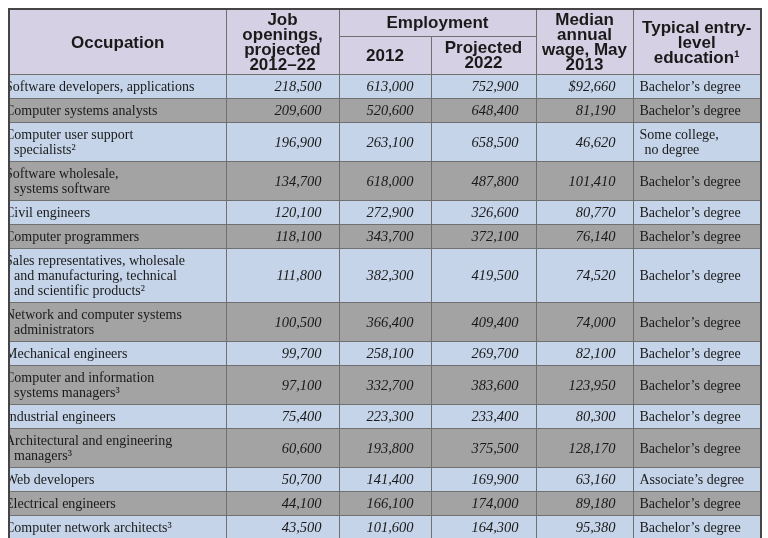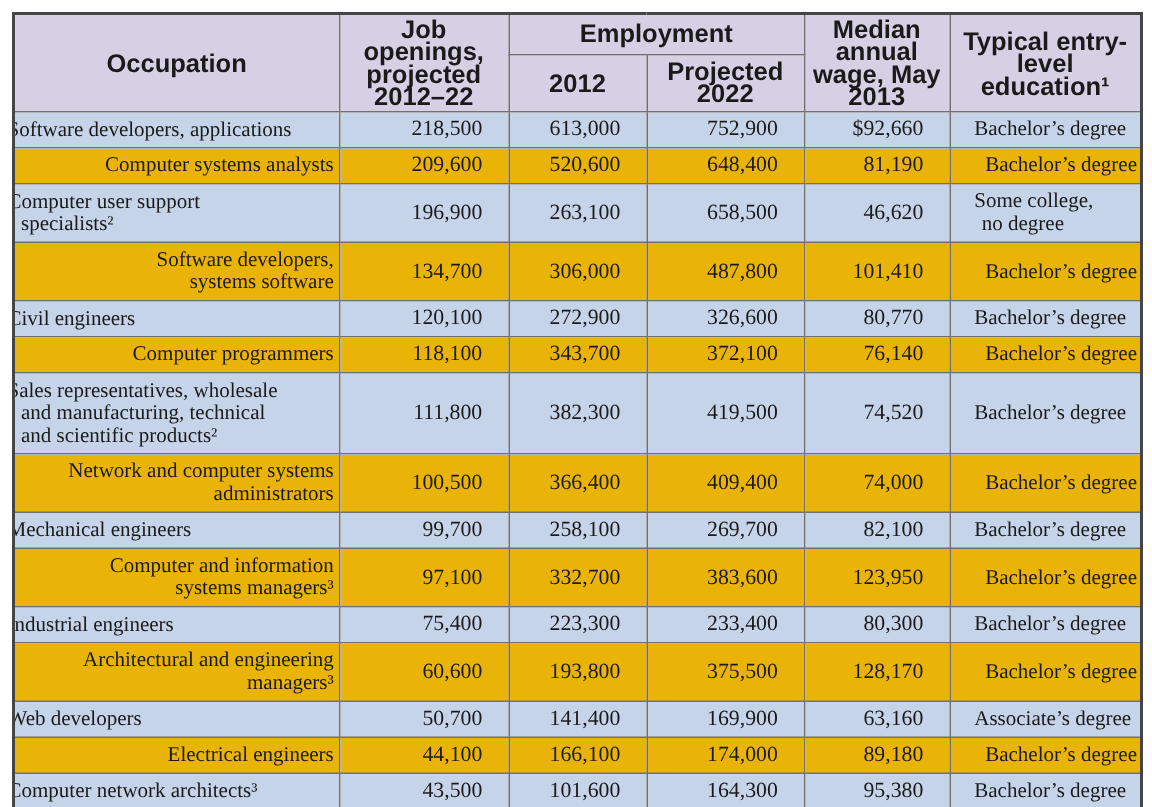--- a/index.html
+++ b/index.html
@@ -40,37 +40,38 @@
   tbody td {
     font-family: "Liberation Serif", serif;
     font-size: 14.5px;
     line-height: 15px;
     vertical-align: middle;
     padding-top: 4px;
     padding-bottom: 4px;
     white-space: pre-line;
   }
   tbody tr.blue td { background: #c5d4e8; }
-  tbody tr.white td { background: #eab308; text-align: right; }
+  tbody tr.white td { background: #a3a3a3; }
   td.occ {
     font-size: 14px;
     text-align: left;
     padding-left: 4px;
     padding-right: 3px;
     text-indent: -9px;
   }
   td.num {
     text-align: right;
     padding-right: 17px;
     padding-left: 2px;
+    font-style: italic;
   }
   td.edu {
     font-size: 14px;
     text-align: left;
-    padding-left: 21px;
+    padding-left: 11px;
     padding-right: 2px;
     text-indent: -5px;
     font-family: Liberation Serif, serif;
   }
 </style>
 </head>
 <body>
 
 <div class="wrap">
   <table class="occ-table">
@@ -119,24 +120,24 @@
         <td class="occ">Computer user support
 specialists²</td>
         <td class="num">196,900</td>
         <td class="num">263,100</td>
         <td class="num">658,500</td>
         <td class="num">46,620</td>
         <td class="edu">Some college,
 no degree</td>
       </tr>
       <tr class="white">
-        <td class="occ">Software developers,
+        <td class="occ">Software wholesale,
 systems software</td>
         <td class="num">134,700</td>
-        <td class="num">306,000</td>
+        <td class="num">618,000</td>
         <td class="num">487,800</td>
         <td class="num">101,410</td>
         <td class="edu">Bachelor’s degree</td>
       </tr>
       <tr class="blue">
         <td class="occ">Civil engineers</td>
         <td class="num">120,100</td>
         <td class="num">272,900</td>
         <td class="num">326,600</td>
         <td class="num">80,770</td>

